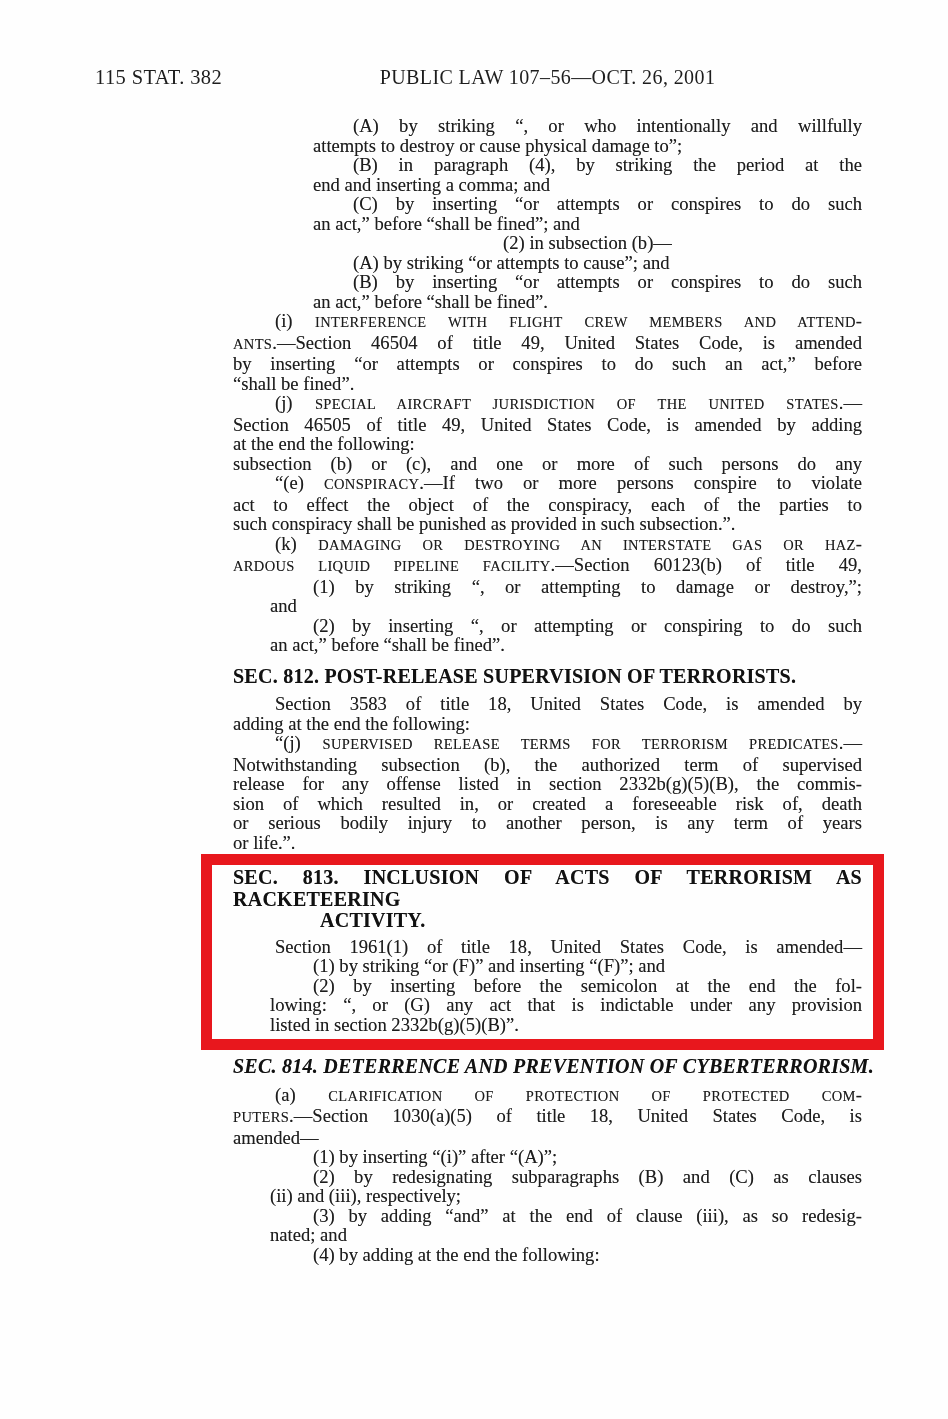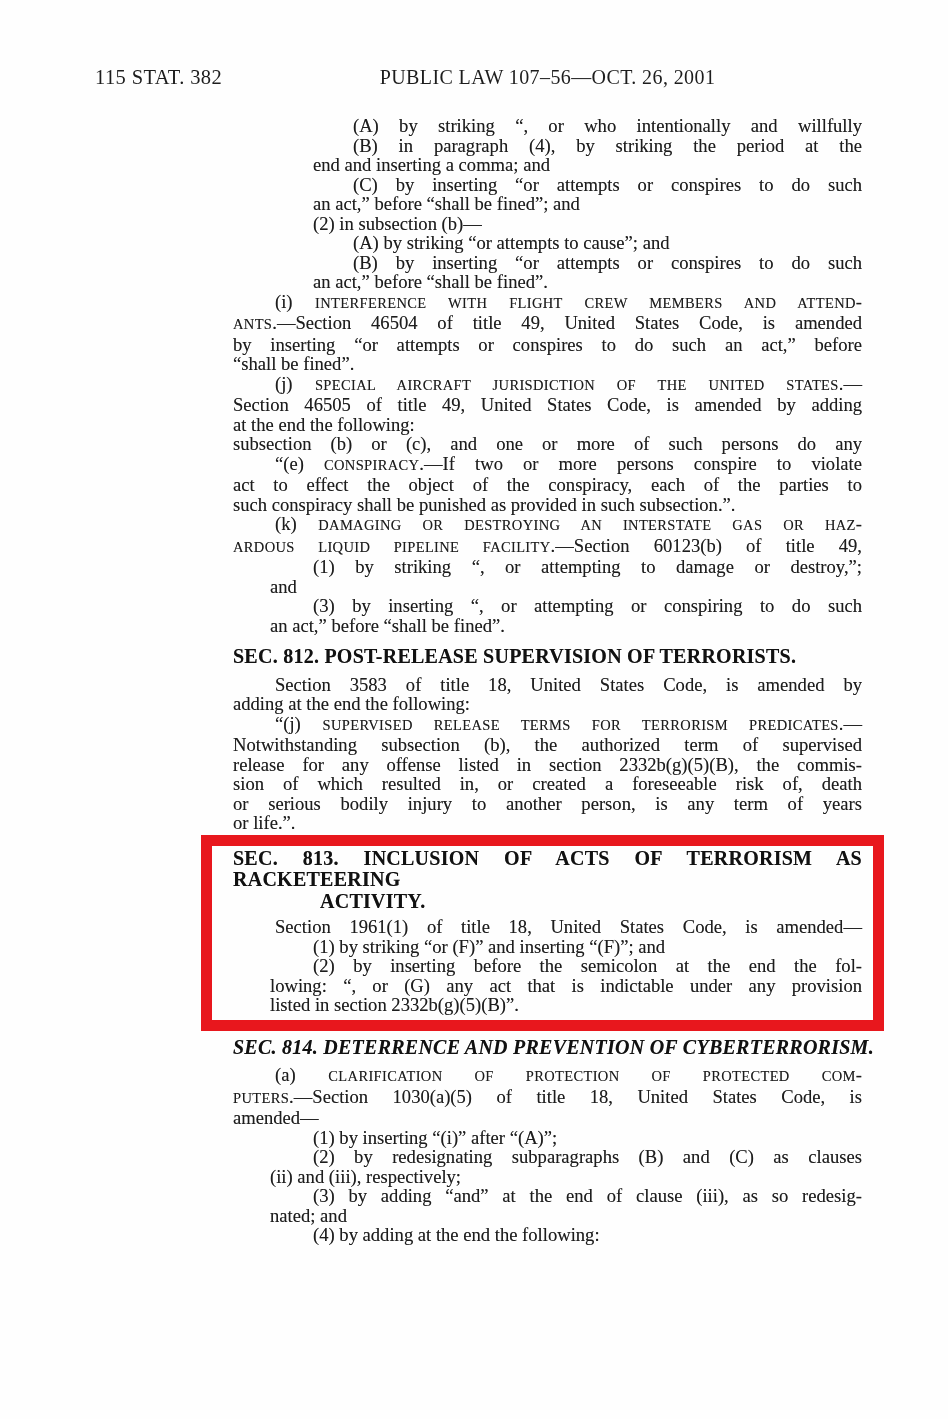--- a/index.html
+++ b/index.html
@@ -50,25 +50,26 @@
 
 <div class="page">
   <div class="page-header">
     <span class="stat-label">115 STAT. 382</span>
     <div class="law-title">PUBLIC LAW 107–56—OCT. 26, 2001</div>
   </div>
 
   <div class="doc-column">
       <div class="block para">
         <div class="tline j" style="padding-left: 120px;">(A) by striking “, or who intentionally and willfully</div>
+        <div class="tline" style="padding-left: 80px;">attempts to destroy or cause physical damage to”;</div>
         <div class="tline j" style="padding-left: 120px;">(B) in paragraph (4), by striking the period at the</div>
         <div class="tline" style="padding-left: 80px;">end and inserting a comma; and</div>
         <div class="tline j" style="padding-left: 120px;">(C) by inserting “or attempts or conspires to do such</div>
         <div class="tline" style="padding-left: 80px;">an act,” before “shall be fined”; and</div>
-        <div class="tline" style="padding-left: 80px;">(2) in subsection (b)—</div>
+        <div class="tline" style="padding-left: 80px; text-align: center;">(2) in subsection (b)—</div>
         <div class="tline" style="padding-left: 120px;">(A) by striking “or attempts to cause”; and</div>
         <div class="tline j" style="padding-left: 120px;">(B) by inserting “or attempts or conspires to do such</div>
         <div class="tline" style="padding-left: 80px;">an act,” before “shall be fined”.</div>
       </div>
       <div class="block para">
         <div class="tline j" style="padding-left: 42px;">(i) <span class="sc">INTERFERENCE WITH FLIGHT CREW MEMBERS AND ATTEND</span>-</div>
         <div class="tline j"><span class="sc">ANTS</span>.—Section 46504 of title 49, United States Code, is amended</div>
         <div class="tline j">by inserting “or attempts or conspires to do such an act,” before</div>
         <div class="tline">“shall be fined”.</div>
       </div>
@@ -81,21 +82,21 @@
         <div class="tline j">subsection (b) or (c), and one or more of such persons do any</div>
         <div class="tline j" style="padding-left: 42px;">“(e) <span class="sc">CONSPIRACY</span>.—If two or more persons conspire to violate</div>
         <div class="tline j">act to effect the object of the conspiracy, each of the parties to</div>
         <div class="tline">such conspiracy shall be punished as provided in such subsection.”.</div>
       </div>
       <div class="block para">
         <div class="tline j" style="padding-left: 42px;">(k) <span class="sc">DAMAGING OR DESTROYING AN INTERSTATE GAS OR HAZ</span>-</div>
         <div class="tline j"><span class="sc">ARDOUS LIQUID PIPELINE FACILITY</span>.—Section 60123(b) of title 49,</div>
         <div class="tline j" style="padding-left: 80px;">(1) by striking “, or attempting to damage or destroy,”;</div>
         <div class="tline" style="padding-left: 37px;">and</div>
-        <div class="tline j" style="padding-left: 80px;">(3) by inserting “, or attempting or conspiring to do such</div>
+        <div class="tline j" style="padding-left: 80px;">(2) by inserting “, or attempting or conspiring to do such</div>
         <div class="tline" style="padding-left: 37px;">an act,” before “shall be fined”.</div>
       </div>
       <div class="block heading">
         <div class="tline">SEC. 812. POST-RELEASE SUPERVISION OF TERRORISTS.</div>
       </div>
       <div class="block para">
         <div class="tline j" style="padding-left: 42px;">Section 3583 of title 18, United States Code, is amended by</div>
         <div class="tline">adding at the end the following:</div>
         <div class="tline j" style="padding-left: 42px;">“(j) <span class="sc">SUPERVISED RELEASE TERMS FOR TERRORISM PREDICATES</span>.—</div>
         <div class="tline j">Notwithstanding subsection (b), the authorized term of supervised</div>

